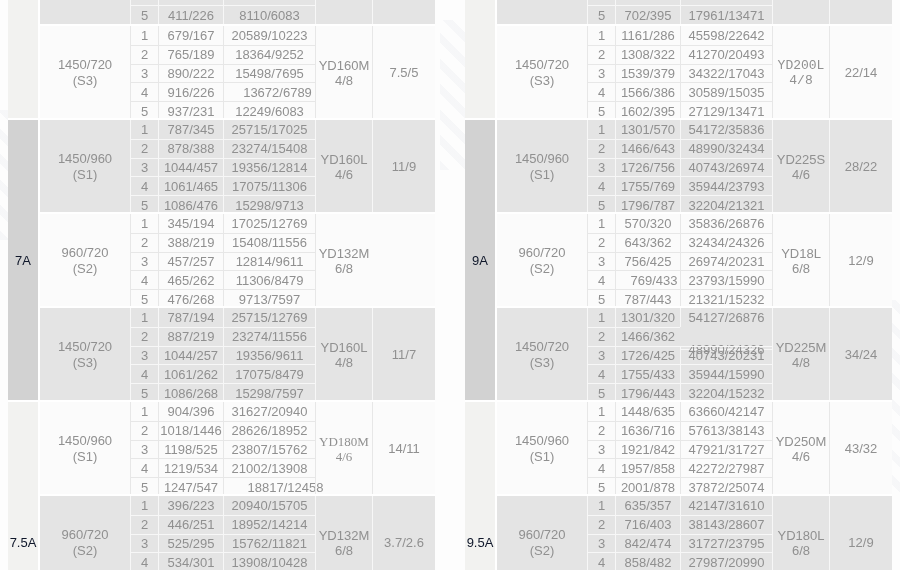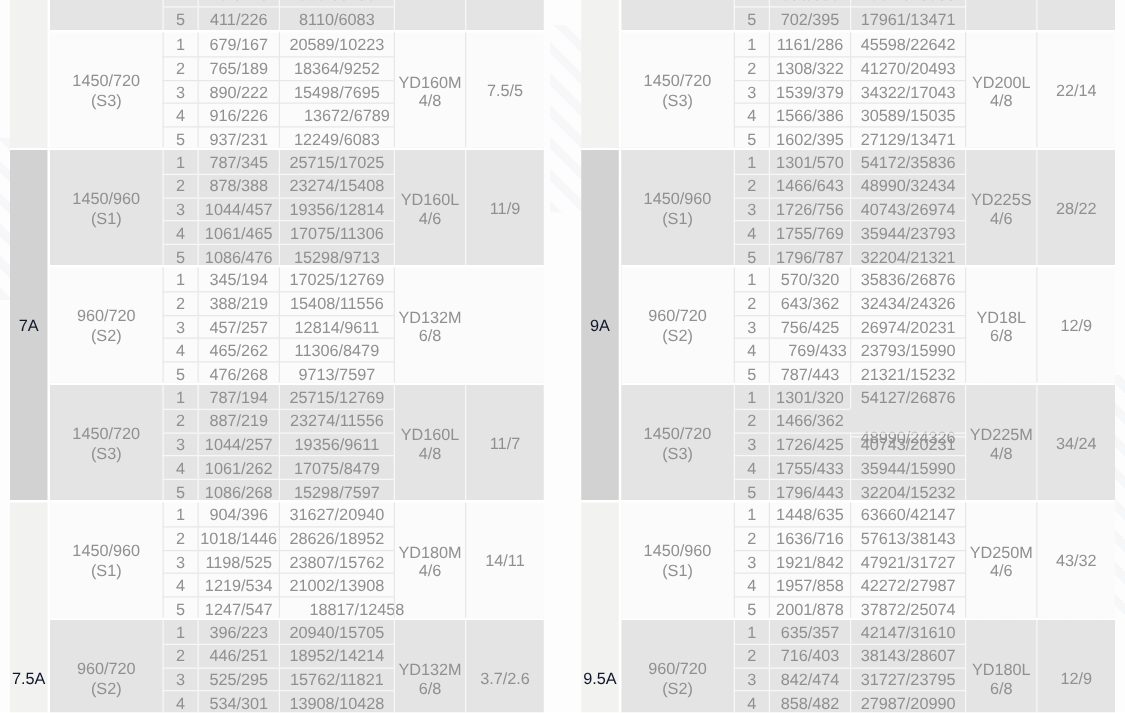--- a/index.html
+++ b/index.html
@@ -185,21 +185,21 @@
         <div class="cell bl bt" style="grid-area: 2 / 4;">28626/18952</div>
         <div class="cell bl bt" style="grid-area: 3 / 2;">3</div>
         <div class="cell bl bt" style="grid-area: 3 / 3;">1198/525</div>
         <div class="cell bl bt" style="grid-area: 3 / 4;">23807/15762</div>
         <div class="cell bl bt" style="grid-area: 4 / 2;">4</div>
         <div class="cell bl bt" style="grid-area: 4 / 3;">1219/534</div>
         <div class="cell bl bt" style="grid-area: 4 / 4;">21002/13908</div>
         <div class="cell bl bt" style="grid-area: 5 / 2;">5</div>
         <div class="cell bl bt" style="grid-area: 5 / 3;">1247/547</div>
         <div class="cell bl bt" style="grid-area: 5 / 4; padding-left: 32px;">18817/12458</div>
-        <div class="cell stack model-cell bl" style="grid-area: 1 / 5 / span 5;">
+        <div class="cell stack model-cell bl" style="grid-area: 1 / 5 / span 5; font-family: Liberation Serif, serif;">
           <span>YD180M</span>
           <span>4/6</span>
         </div>
         <div class="cell bl" style="grid-area: 1 / 6 / span 5;">14/11</div>
       </div>
       <div class="section gray" style="top: 494px; height: 94px; grid-template-rows: repeat(5, 18.8px);">
         <div class="cell stack" style="grid-area: 1 / 1 / span 5;">
           <span>960/720</span>
           <span>(S2)</span>
         </div>
@@ -262,21 +262,21 @@
         <div class="cell bl bt" style="grid-area: 2 / 4;">41270/20493</div>
         <div class="cell bl bt" style="grid-area: 3 / 2;">3</div>
         <div class="cell bl bt" style="grid-area: 3 / 3;">1539/379</div>
         <div class="cell bl bt" style="grid-area: 3 / 4;">34322/17043</div>
         <div class="cell bl bt" style="grid-area: 4 / 2;">4</div>
         <div class="cell bl bt" style="grid-area: 4 / 3;">1566/386</div>
         <div class="cell bl bt" style="grid-area: 4 / 4;">30589/15035</div>
         <div class="cell bl bt" style="grid-area: 5 / 2;">5</div>
         <div class="cell bl bt" style="grid-area: 5 / 3;">1602/395</div>
         <div class="cell bl bt" style="grid-area: 5 / 4;">27129/13471</div>
-        <div class="cell stack model-cell bl" style="grid-area: 1 / 5 / span 5;">
+        <div class="cell stack model-cell bl" style="grid-area: 1 / 5 / span 5; font-family: Liberation Mono, monospace;">
           <span>YD200L</span>
           <span>4/8</span>
         </div>
         <div class="cell bl" style="grid-area: 1 / 6 / span 5;">22/14</div>
       </div>
       <div class="section gray" style="top: 118px; height: 94px; grid-template-rows: repeat(5, 18.8px);">
         <div class="cell stack" style="grid-area: 1 / 1 / span 5;">
           <span>1450/960</span>
           <span>(S1)</span>
         </div>

